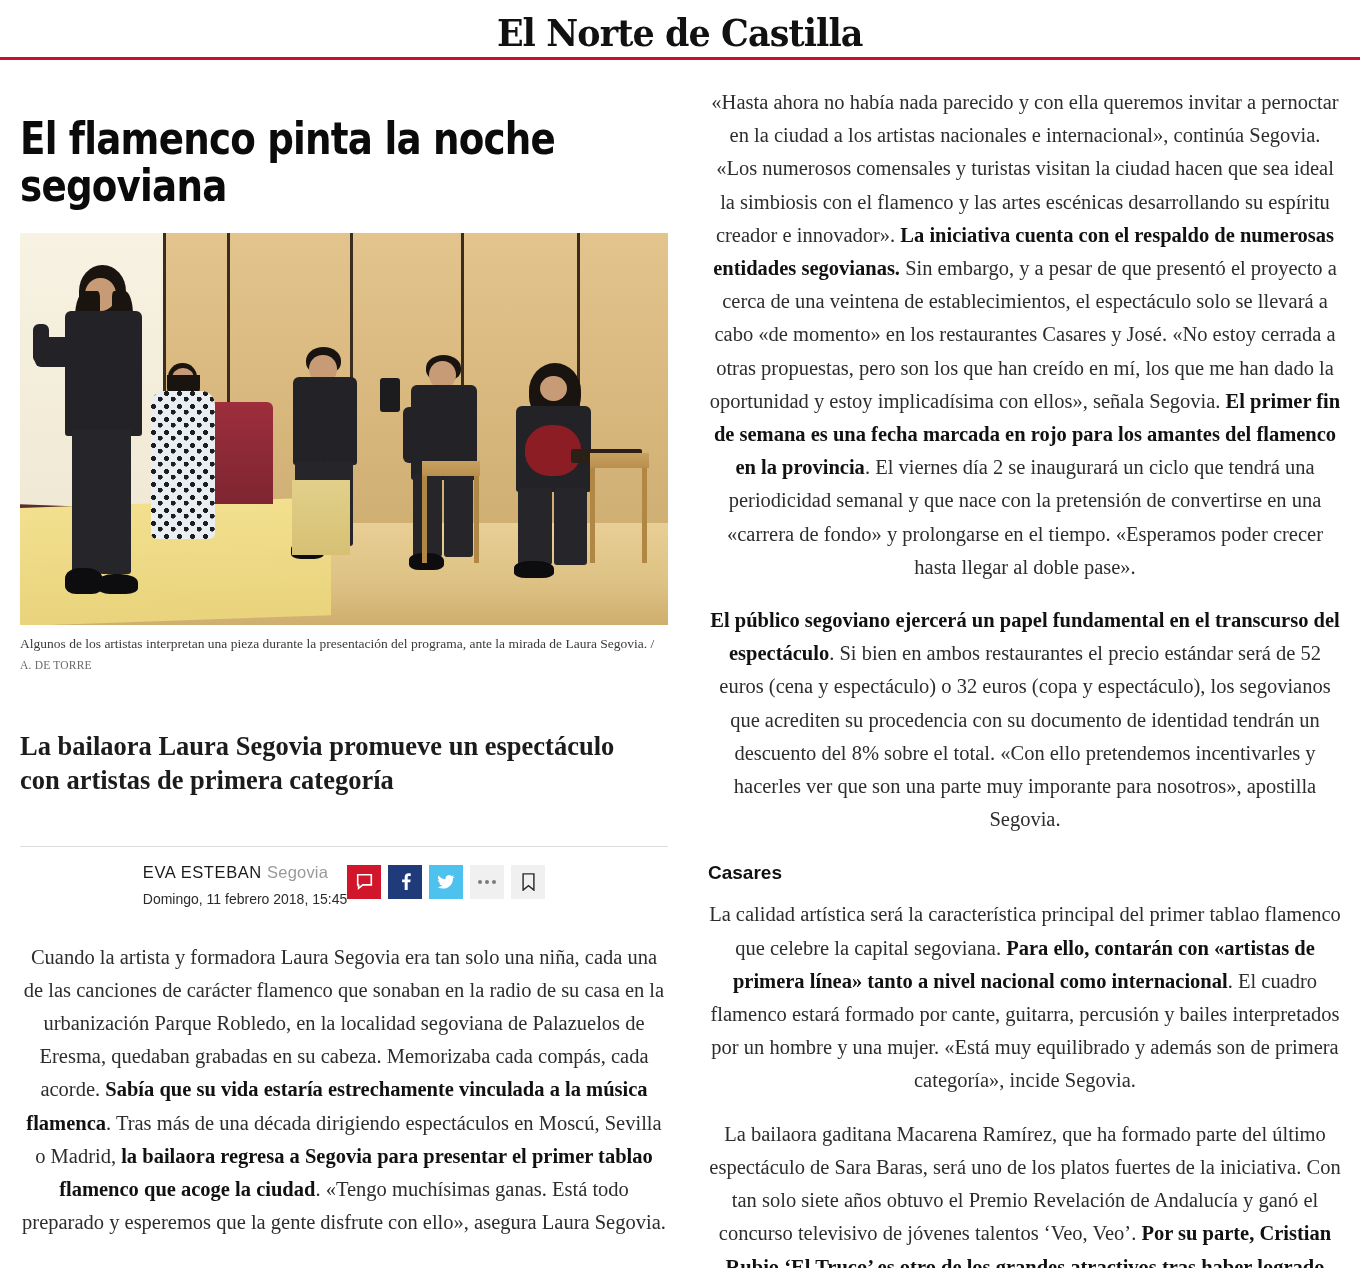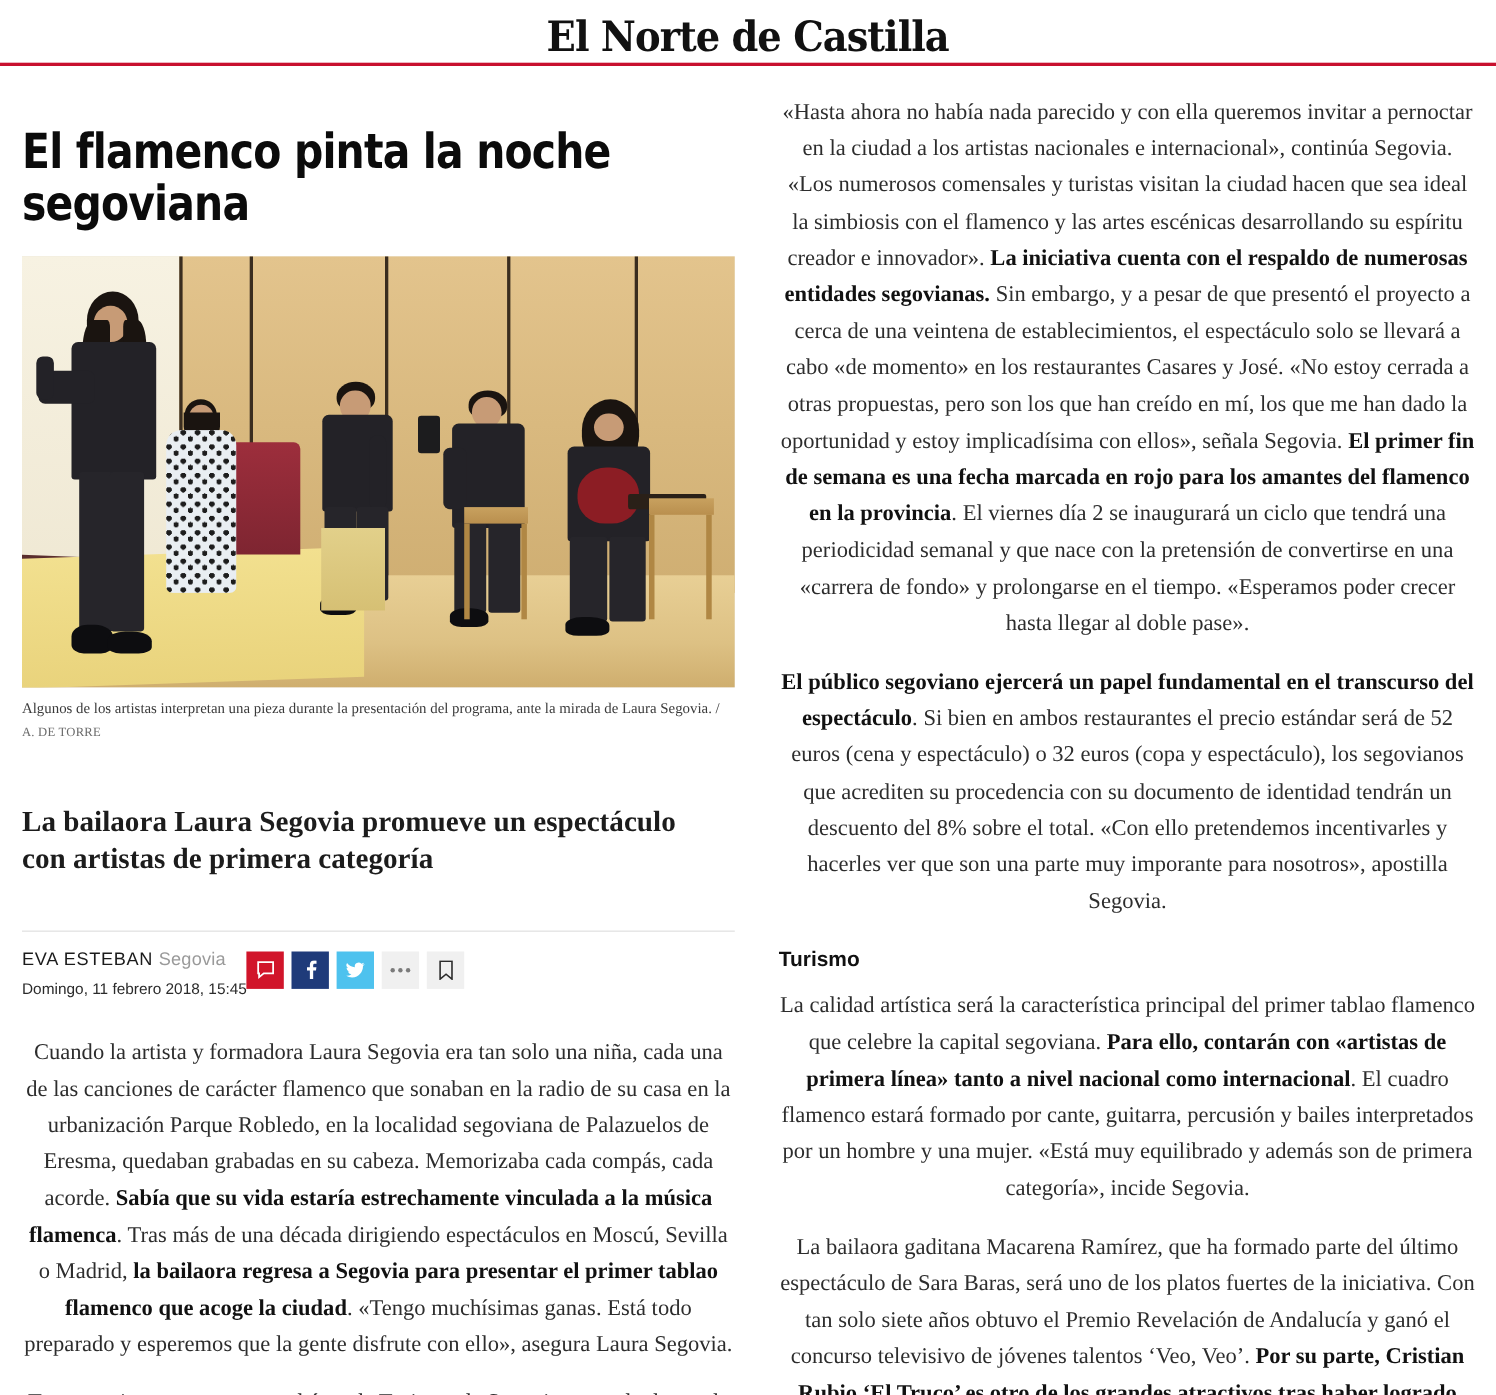--- a/index.html
+++ b/index.html
@@ -195,21 +195,21 @@
     max-width: 620px;
   }
 
   
   .byline-rule {
     border: 0; border-top: 1px solid #dddddd;
     margin: 48px 0 0 0;
   }
   .byline-row {
     display: flex; align-items: flex-start;
-    justify-content: flex-start;
+    justify-content: center;
     margin-top: 16px;
   }
   .byline-text { font-family: "Liberation Sans", sans-serif; }
   .author {
     font-size: 16.5px; letter-spacing: 0.6px;
     color: #1b1b1b; font-weight: normal;
   }
   .author .place { color: #9a9a9a; letter-spacing: 0.2px; }
   .pubdate {
     font-size: 14px; color: #2b2b2b; margin-top: 9px;
@@ -413,20 +413,20 @@
       <div id="left-body">
           <p class="body"><span>Cuando la artista y formadora Laura Segovia era tan solo una niña, cada una de las canciones de carácter flamenco que sonaban en la radio de su casa en la urbanización Parque Robledo, en la localidad segoviana de Palazuelos de Eresma, quedaban grabadas en su cabeza. Memorizaba cada compás, cada acorde. </span><strong>Sabía que su vida estaría estrechamente vinculada a la música flamenca</strong><span>. Tras más de una década dirigiendo espectáculos en Moscú, Sevilla o Madrid, </span><strong>la bailaora regresa a Segovia para presentar el primer tablao flamenco que acoge la ciudad</strong><span>. «Tengo muchísimas ganas. Está todo preparado y esperemos que la gente disfrute con ello», asegura Laura Segovia.</span></p>
           <p class="body"><span>Tras un primer contacto con el área de Turismo de Segovia y ante la demanda por parte de las empresas privadas hacia este tipo de eventos, ambas partes consideraron que sería «una buena idea» acercarlo al público segoviano. </span></p>
         </div>
     </div>
 
     <div class="col-right">
       <div id="right-body">
           <p class="body"><span>«Hasta ahora no había nada parecido y con ella queremos invitar a pernoctar en la ciudad a los artistas nacionales e internacional», continúa Segovia. «Los numerosos comensales y turistas visitan la ciudad hacen que sea ideal la simbiosis con el flamenco y las artes escénicas desarrollando su espíritu creador e innovador». </span><strong>La iniciativa cuenta con el respaldo de numerosas entidades segovianas.</strong><span> Sin embargo, y a pesar de que presentó el proyecto a cerca de una veintena de establecimientos, el espectáculo solo se llevará a cabo «de momento» en los restaurantes Casares y José. «No estoy cerrada a otras propuestas, pero son los que han creído en mí, los que me han dado la oportunidad y estoy implicadísima con ellos», señala Segovia. </span><strong>El primer fin de semana es una fecha marcada en rojo para los amantes del flamenco en la provincia</strong><span>. El viernes día 2 se inaugurará un ciclo que tendrá una periodicidad semanal y que nace con la pretensión de convertirse en una «carrera de fondo» y prolongarse en el tiempo. «Esperamos poder crecer hasta llegar al doble pase».</span></p>
           <p class="body"><strong>El público segoviano ejercerá un papel fundamental en el transcurso del espectáculo</strong><span>. Si bien en ambos restaurantes el precio estándar será de 52 euros (cena y espectáculo) o 32 euros (copa y espectáculo), los segovianos que acrediten su procedencia con su documento de identidad tendrán un descuento del 8% sobre el total. «Con ello pretendemos incentivarles y hacerles ver que son una parte muy imporante para nosotros», apostilla Segovia.</span></p>
-          <h3 class="sec-title">Turismo</h3>
+          <h3 class="sec-title">Casares</h3>
           <p class="body"><span>La calidad artística será la característica principal del primer tablao flamenco que celebre la capital segoviana. </span><strong>Para ello, contarán con «artistas de primera línea» tanto a nivel nacional como internacional</strong><span>. El cuadro flamenco estará formado por cante, guitarra, percusión y bailes interpretados por un hombre y una mujer. «Está muy equilibrado y además son de primera categoría», incide Segovia.</span></p>
           <p class="body"><span>La bailaora gaditana Macarena Ramírez, que ha formado parte del último espectáculo de Sara Baras, será uno de los platos fuertes de la iniciativa. Con tan solo siete años obtuvo el Premio Revelación de Andalucía y ganó el concurso televisivo de jóvenes talentos ‘Veo, Veo’. </span><strong>Por su parte, Cristian Rubio ‘El Truco’ es otro de los grandes atractivos tras haber logrado recientemente el pase de oro del reality show Got Talent</strong></p>
         </div>
     </div>
 
   </div>
 </div>
 
 </body></html>

